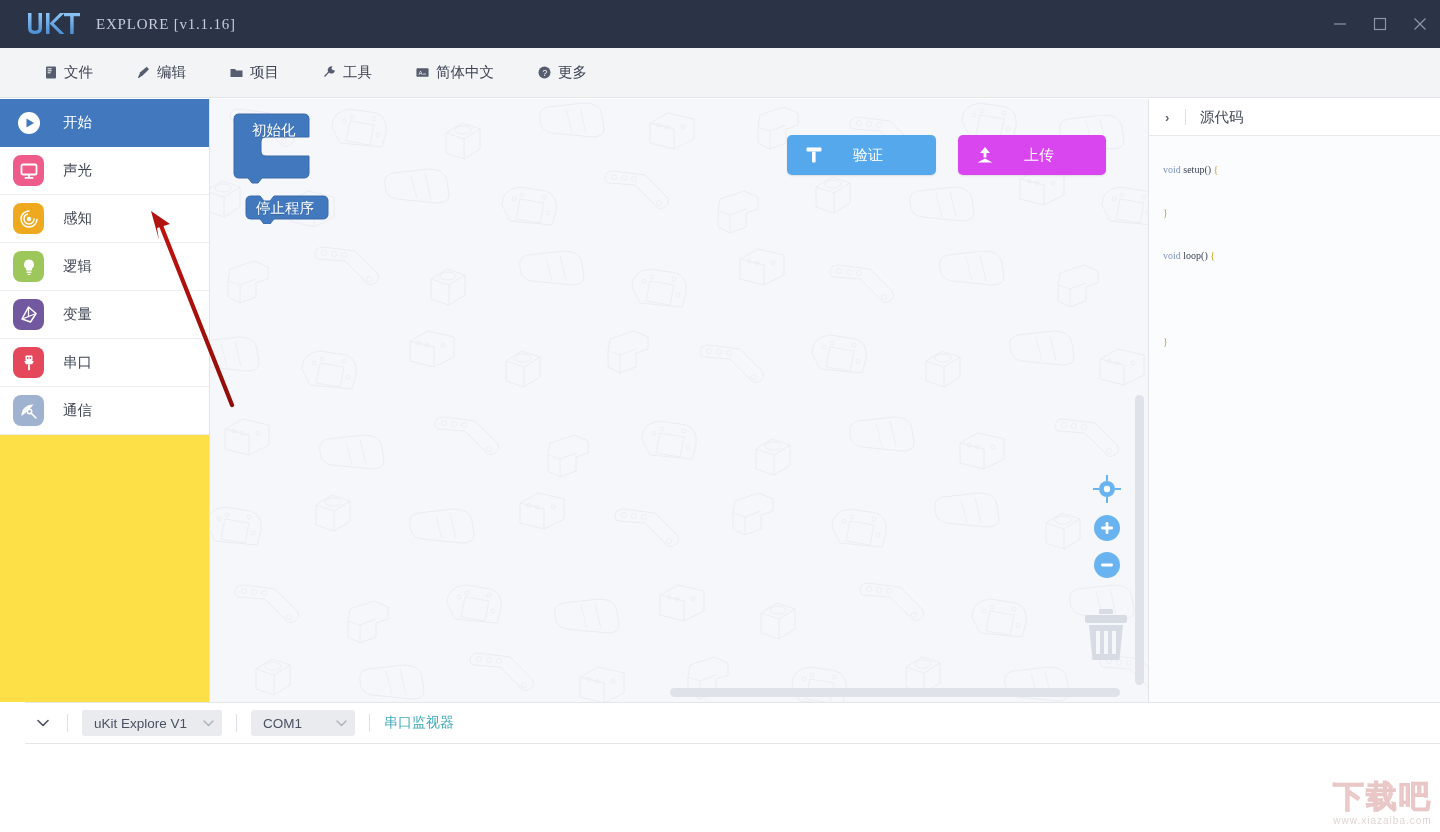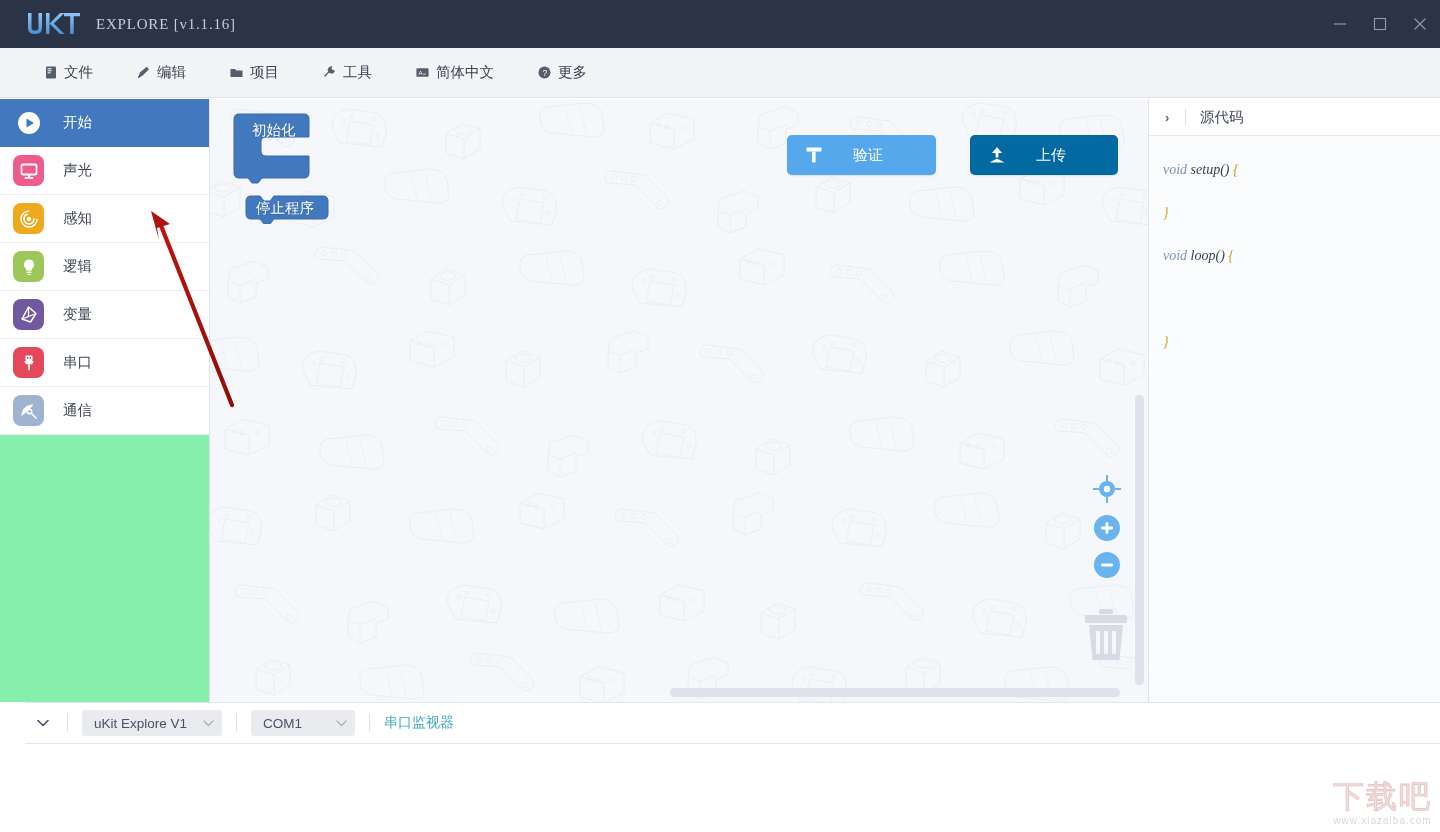--- a/index.html
+++ b/index.html
@@ -40,21 +40,21 @@
     display:flex; align-items:center; gap:7px;
     margin-left:44px; color:#3c4352; font-size:14.5px; cursor:default;
   }
   .menu-item:first-child { margin-left:44px; }
   .menu-ico { width:13px; height:13px; display:flex; align-items:center; justify-content:center; color:#555d6e; }
   .menu-ico svg { display:block; }
 
   
   .sidebar {
     position:absolute; left:0; top:99px; width:210px; height:603px;
-    background:#86efac;
+    background:#fde047;
     border-right:1px solid #e3e4e9;
     overflow:hidden;
   }
   .side-list { background:#ffffff; }
   .side-item {
     height:48px; display:flex; align-items:center; padding-left:13px;
     border-bottom:1px solid #ededf1; background:#ffffff; cursor:pointer;
   }
   .side-item.active { background:#4279be; border-bottom-color:#4279be; }
   .side-ico {
@@ -76,27 +76,27 @@
 
   
   .blk-init { position:absolute; left:22px; top:14px; }
   .blk-stop { position:absolute; left:34px; top:95px; }
   .blk-text {
     position:absolute; color:#ffffff; font-size:14.5px;
     text-shadow:0 1px 1px rgba(0,0,0,.18); pointer-events:none;
   }
 
   
-  .actbtns { position:absolute; left:577px; top:36px; display:flex; gap:34px; }
+  .actbtns { position:absolute; left:577px; top:36px; display:flex; gap:22px; }
   .actbtn {
     height:40px; border-radius:5px; display:flex; align-items:center;
     padding:0 18px; cursor:pointer; box-shadow:0 1px 2px rgba(0,0,0,.10);
   }
   .actbtn.verify { background:#56a8ec; width:149px; }
-  .actbtn.upload { background:#0369a1; width:148px; }
+  .actbtn.upload { background:#d946ef; width:148px; }
   .actbtn .lbl { color:#ffffff; font-size:15px; margin-left:30px; }
   .actbtn svg { display:block; }
 
   
   .zoomctl { position:absolute; right:26px; top:375px; display:flex; flex-direction:column; align-items:center; gap:11px; }
   .zc { width:26px; height:26px; border-radius:50%; background:#69b4f0; display:flex; align-items:center; justify-content:center; cursor:pointer; }
   .zc.center { background:transparent; width:30px; height:30px; }
   .trash { position:absolute; right:18px; top:509px; cursor:pointer; }
 
   
@@ -117,21 +117,21 @@
   .code-head {
     height:37px; background:#ffffff; border-bottom:1px solid #e6e8ec;
     display:flex; align-items:center; padding-left:16px;
   }
   .code-chevron { color:#5a6172; font-size:13px; font-weight:bold; width:16px; cursor:pointer; }
   .code-divider { width:1px; height:16px; background:#dcdfe5; margin:0 14px 0 4px; }
   .code-title { font-size:14.5px; color:#3e4553; }
   .code-body {
     padding:12px 0 0 14px;
     font-family:"Liberation Serif","DejaVu Serif",serif;
-    font-size:14px; line-height:43px; color:#5c6270;font-style:italic;
+    font-size:10px; line-height:43px; color:#5c6270;
   }
   .kw { color:#7f93c0; }
   .fn { color:#3b4252; }
   .brace { color:#c9a227; }
 
   
   .statusbar {
     position:absolute; left:0; top:702px; width:1440px; height:42px;
     background:#ffffff; border-top:1px solid #e5e6ea; border-bottom:1px solid #e5e6ea;
     display:flex; align-items:center;margin-left:25px;
@@ -147,21 +147,21 @@
   .sb-select.port { width:104px; }
   .sb-caret { color:#aab0bc; font-size:10px; }
   .sb-link { color:#3fa9b8; font-size:14px; cursor:pointer; }
 
   
   .annot { position:absolute; left:0; top:0; width:1440px; height:832px; pointer-events:none; }
 
   
   .watermark { position:absolute; right:8px; bottom:6px; text-align:center; opacity:.55; }
   .wm-main {
-    font-size:31px; font-weight:normal; color:#e8c9c9;
+    font-size:31px; font-weight:bold; color:#e8c9c9;
     -webkit-text-stroke:1px #d89a9a; letter-spacing:2px;
     font-family:"DejaVu Sans",sans-serif;
   }
   .wm-sub { font-size:10px; color:#c9b0b0; letter-spacing:1px; margin-top:-3px; }
 </style>
 </head>
 <body>
 
 <div id="app">
 

